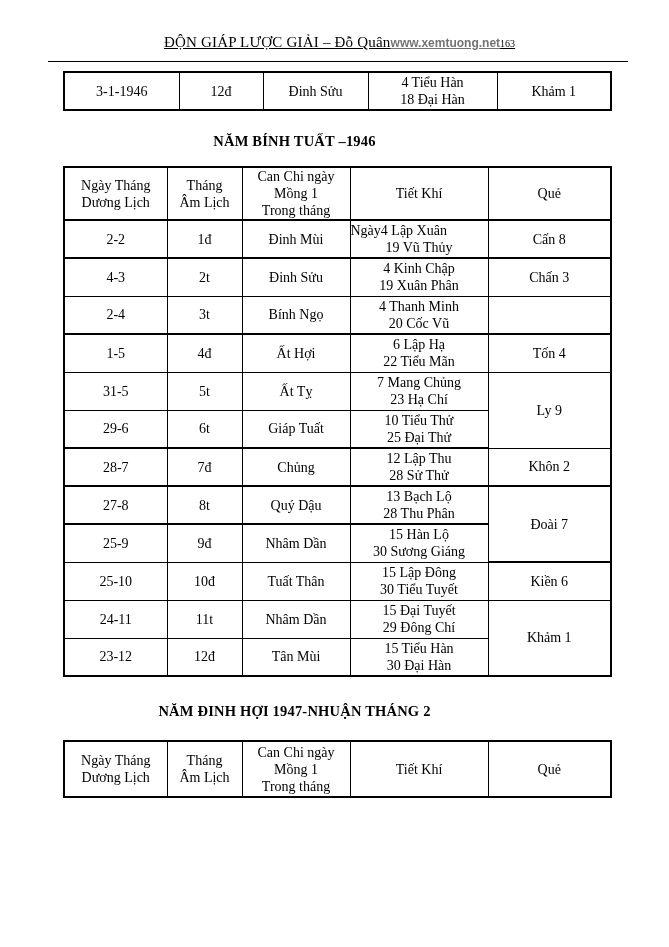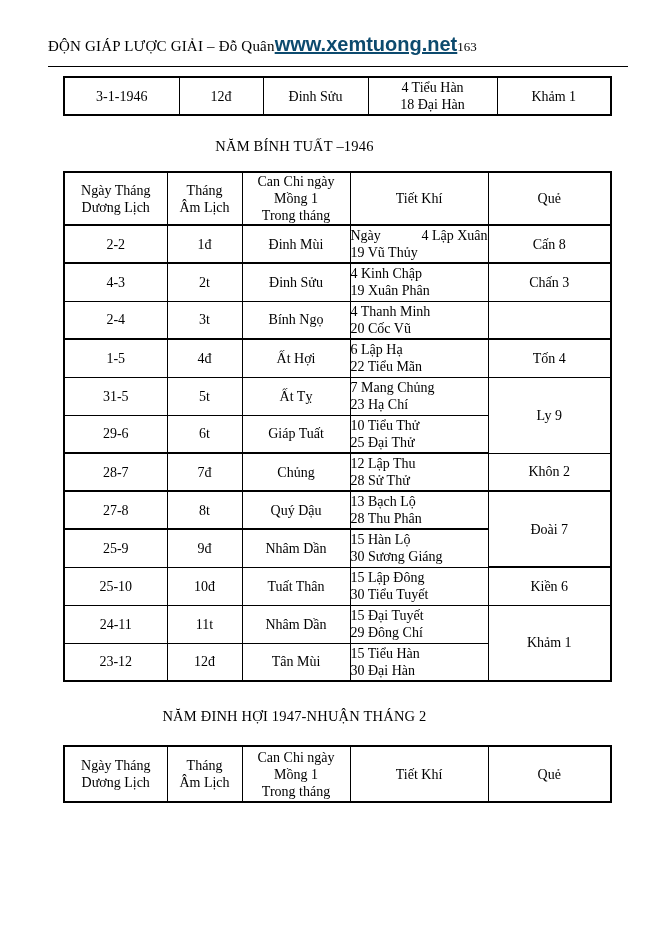--- a/index.html
+++ b/index.html
@@ -6,31 +6,32 @@
   html,body { background:#ffffff; }
   body {
     width:669px; height:947px;
     font-family:"Liberation Serif", serif;
     color:#000;
   }
   .page { position:relative; width:669px; height:947px; overflow:hidden; background:#fff; }
 
   
   .page-header {
-    display:flex; justify-content:flex-start; align-items:baseline;
+    display:flex; justify-content:center; align-items:baseline;
     margin:33px 38px 3px 48px;
+    text-decoration:underline;
   }
   .doc-title { font-size:15px; letter-spacing:.2px; }
   .header-right { white-space:nowrap; }
   .site-link {
     font-family:"Liberation Sans", sans-serif;
-    font-weight:bold; font-size:20px;
-    color:#0c4a6e; text-decoration:underline; cursor:pointer;
-  }
-  .page-num { font-size:13px; }
+    font-weight:bold; font-size:12px;
+    color:#737373; text-decoration:underline; cursor:pointer;
+  }
+  .page-num { font-size:10px; }
   .header-rule { margin:10px 41px 0 48px; border-top:1.5px solid #000; height:0; }
 
   
   .content { margin-left:63px; width:463px; }
 
   
   table.cal {
     border-collapse:collapse; table-layout:fixed; width:547px;
     border:2.5px solid #000;
   }
@@ -42,26 +43,26 @@
   }
   table.cal td { height:38px; }
   tr.head th { height:52px; border-bottom-width:2.5px; }
   tr.thick > td { border-bottom-width:2.5px; }
   td.qb { border-bottom-width:2.5px; }
 
   .top-table { margin-top:9px; }
   .top-table td { height:39px; }
 
   .tk { padding:2px 9px 2px 6px; }
-  .tk .tk-split { display:flex; justify-content:space-between; }
-  .tk .tk-right { text-align:left; }
+  .tk .tk-split { display:flex; justify-content:flex-start; }
+  .tk .tk-right { text-align:center; }
   .tk-centered { padding:2px 4px; white-space:pre-wrap; }
 
   .section-title {
-    text-align:center; font-weight:normal; font-size:14.5px; letter-spacing:.2px;
+    text-align:center; font-weight:bold; font-size:14.5px; letter-spacing:.2px;
   }
   .title-1946 { margin-top:22px; }
   .title-1947 { margin-top:26px; }
   .main-table { margin-top:16px; }
   .table-1947 { margin-top:20px; }
   .table-1947 tr.head th { height:56px; }
 </style>
 </head>
 <body>
 

